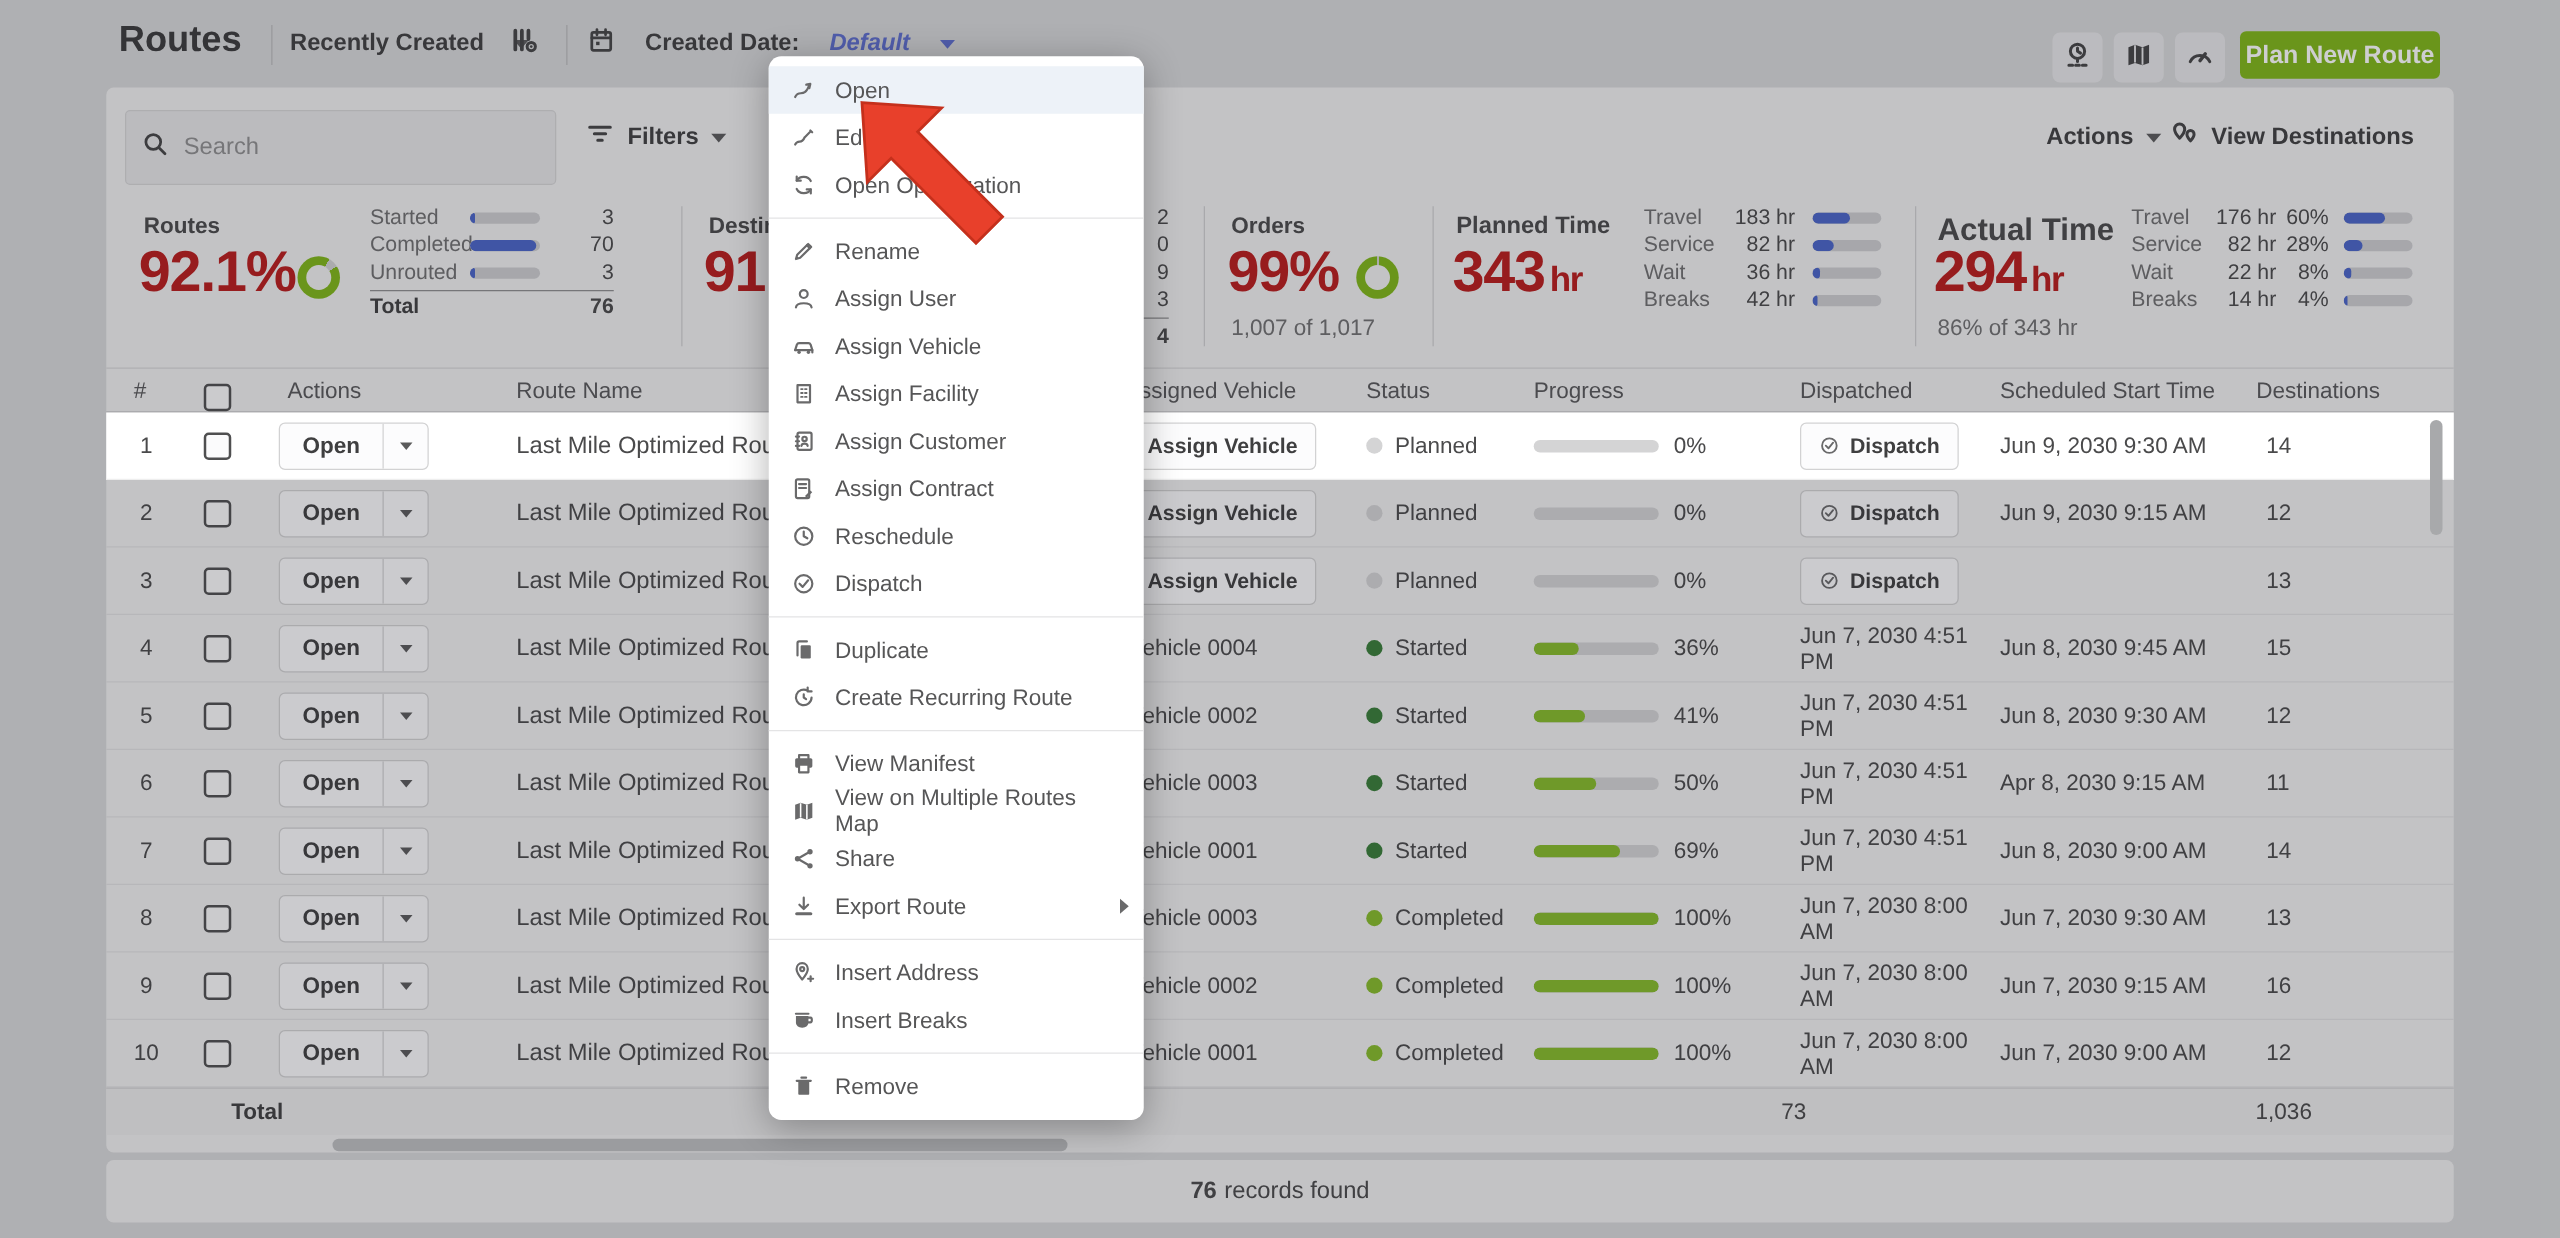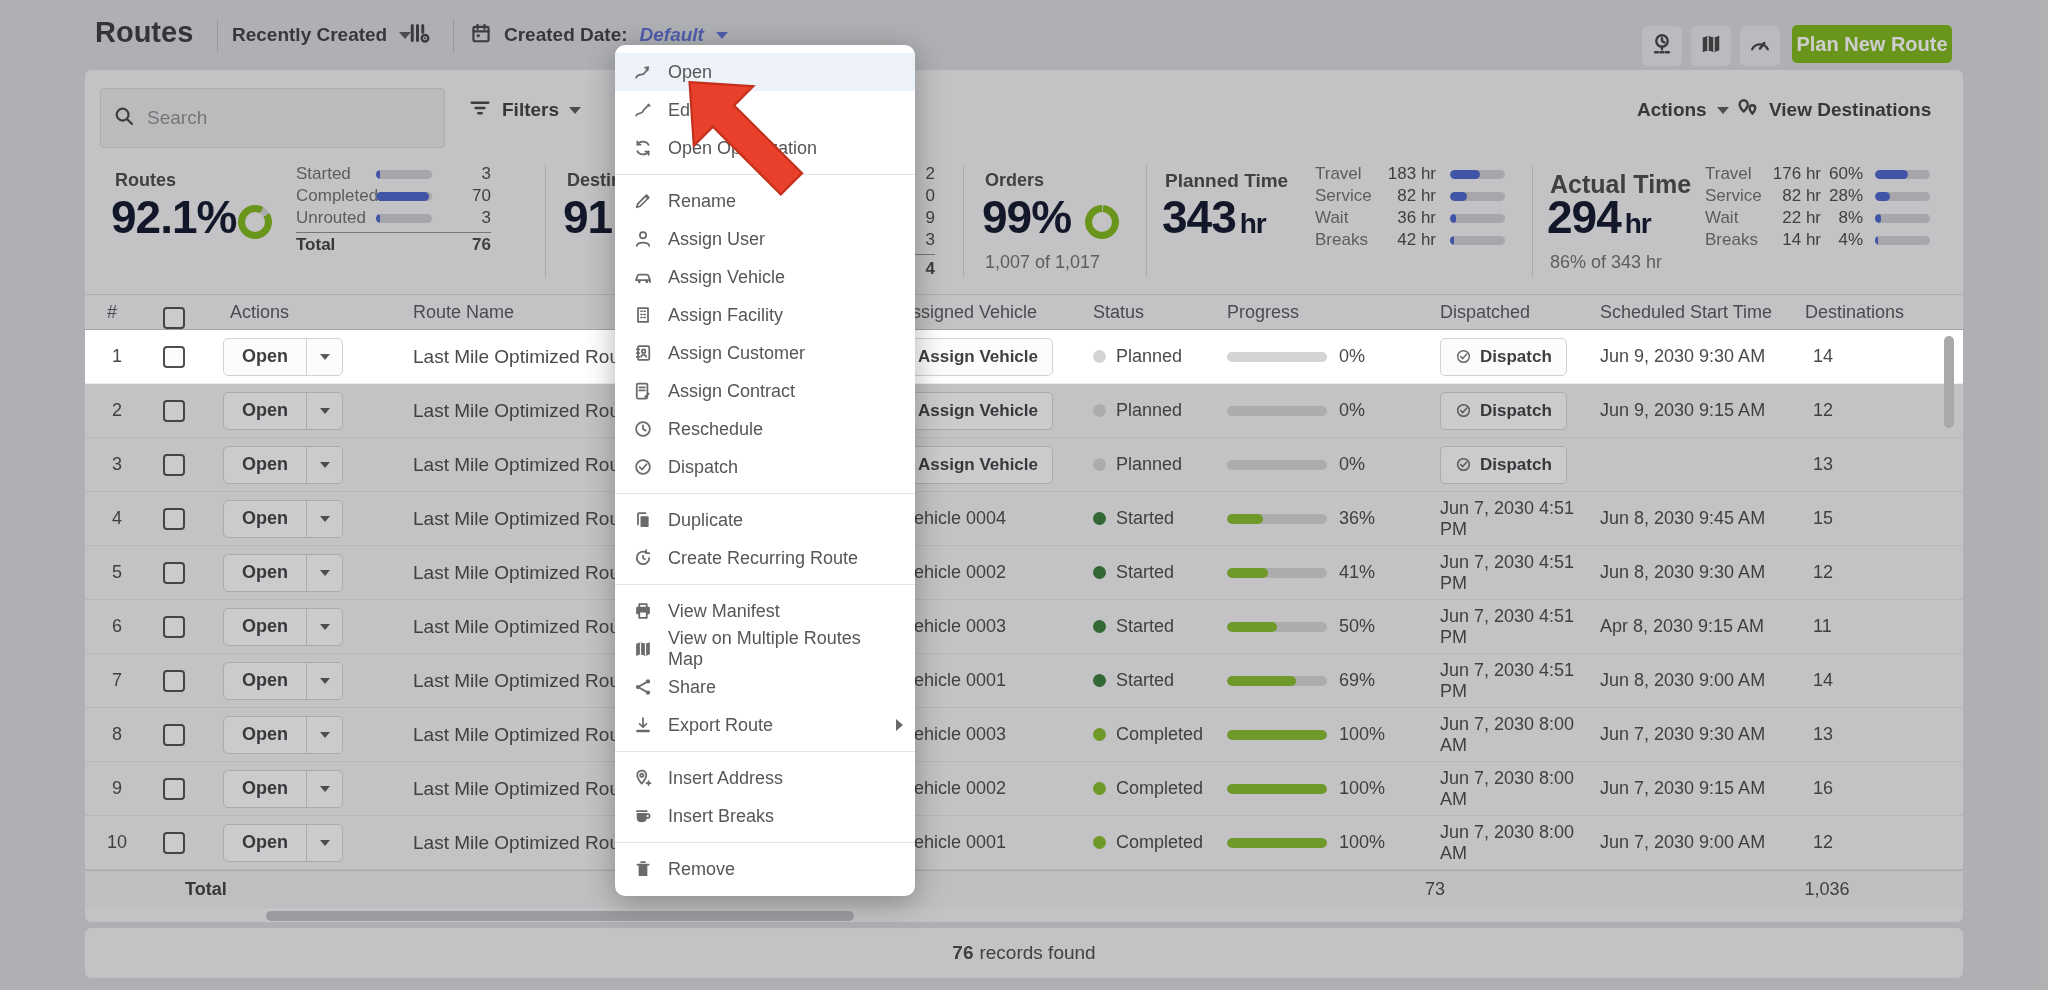--- a/index.html
+++ b/index.html
@@ -3,40 +3,40 @@
 <meta charset="utf-8">
 <style>
   * { margin:0; padding:0; box-sizing:border-box; }
   body { font-family:"Liberation Sans", sans-serif; background:#8e8f92; }
   #screen { position:relative; width:2048px; height:990px; overflow:hidden; background:#d8d9da; }
 
   
   .tophdr { position:absolute; left:85px; top:0; width:1878px; height:70px; }
   .page-title { position:absolute; left:10px; top:16px; font-size:29px; font-weight:600; color:#3a3a3b; }
   .vdiv { position:absolute; top:20px; width:1px; height:32px; background:#b9babc; }
-  .hctl { position:absolute; top:0; height:70px; display:flex; align-items:center; gap:12px; font-size:19px; font-weight:600; color:#3f3f40; }
+  .hctl { position:absolute; top:0; height:70px; display:flex; align-items:center; gap:24px; font-size:19px; font-weight:600; color:#3f3f40; }
   .blue { color:#5e6fd0;font-style:italic; }
   .caret { width:0; height:0; border-left:6px solid transparent; border-right:6px solid transparent; border-top:7px solid #5a5a5b; display:inline-block; }
   .caret.blue-c { border-top-color:#5e6fd0; }
   .iconbtn { position:absolute; top:26px; width:40px; height:40px; border-radius:6px; background:#e7e7e9; display:flex; align-items:center; justify-content:center; }
   .plan-btn { position:absolute; left:1707px; top:25px; width:160px; height:38px; background:#7fb718; border-radius:5px; color:#fff; font-size:20px; font-weight:600; display:flex; align-items:center; justify-content:center; border:none; }
 
   
   .card { position:absolute; left:85px; top:70px; width:1878px; height:852px; background:#f1f1f1; border-radius:6px; }
 
   
   .search { position:absolute; left:15px; top:18px; width:345px; height:60px; background:#e7e7e8; border:1px solid #d6d6d7; border-radius:4px; display:flex; align-items:center; padding:0 12px; gap:12px; color:#8f8f90; font-size:19px; }
   .filters { position:absolute; left:383px; top:18px; height:44px; display:flex; align-items:center; gap:10px; font-size:19px; font-weight:600; color:#3f3f40; }
   .actions-ctl { position:absolute; left:1552px; top:18px; height:44px; display:flex; align-items:center; gap:10px; font-size:19px; font-weight:600; color:#3f3f40; }
   .viewdest { position:absolute; left:1650px; top:18px; height:44px; display:flex; align-items:center; gap:10px; font-size:19px; font-weight:600; color:#3f3f40; }
 
   
   .stats { position:absolute; left:0; top:80px; width:100%; height:145px; }
   .st-label { position:absolute; font-size:18px; font-weight:600; color:#4a4a4b; }
-  .st-value { position:absolute; font-size:46px; font-weight:700; color:#0f172a; letter-spacing:-1px;text-align:right; }
+  .st-value { position:absolute; font-size:46px; font-weight:700; color:#b91c1c; letter-spacing:-1px;text-align:right; }
   .st-value .unit { font-size:28px; font-weight:600; margin-left:4px; }
   .st-sub { position:absolute; font-size:18px; color:#707071; }
   .donut { position:absolute; width:34px; height:34px; border-radius:50%; }
   .donut::after { content:""; position:absolute; inset:7px; border-radius:50%; background:#f1f1f1; }
   .sdiv { position:absolute; top:15px; width:1px; height:112px; background:#d0d0d1; }
   .bk { position:absolute; font-size:17px; }
   .bk-row { display:flex; align-items:center; height:22px; }
   .bk-row .bl { color:#6f6f70; }
   .bk-row .bv { color:#4a4a4b; text-align:right; }
   .bk-total { border-top:1px solid #8f8f90; margin-top:3px; padding-top:3px; font-weight:700; color:#3f3f40; }

